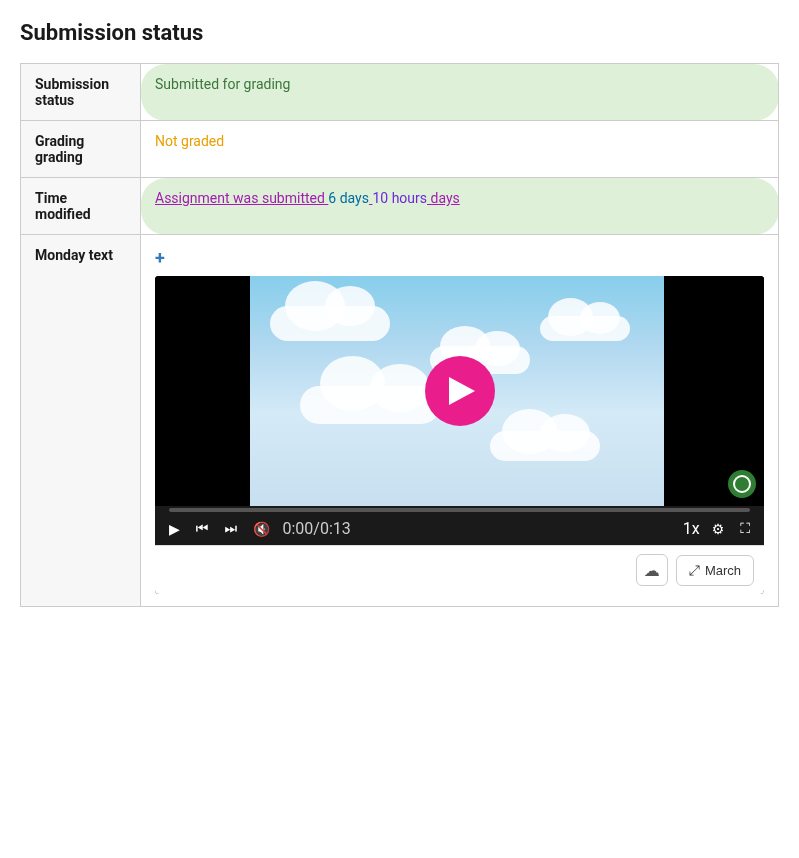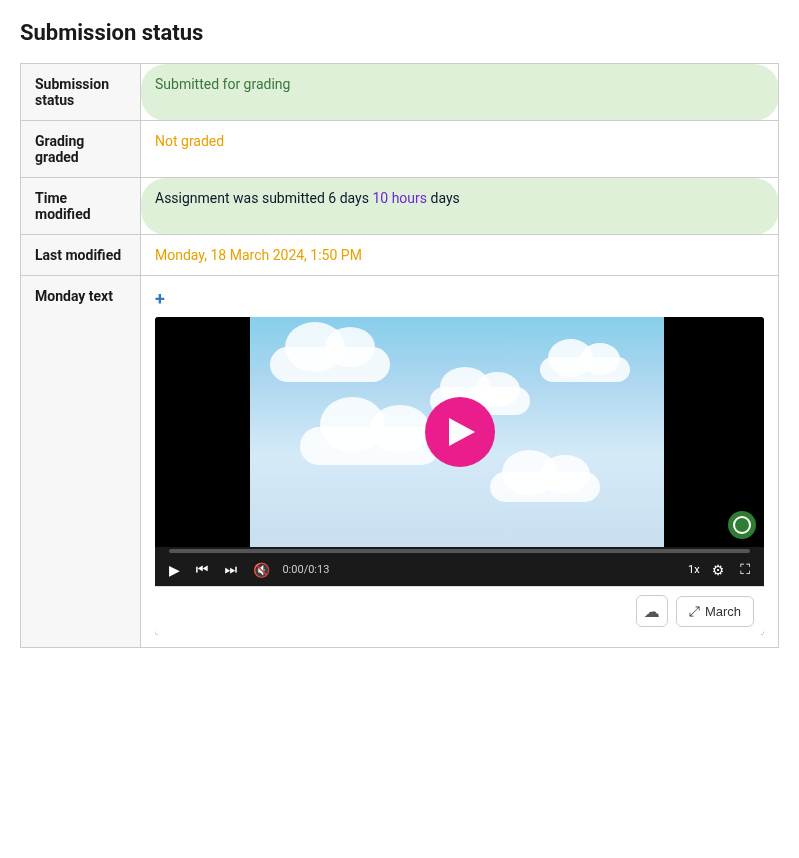--- a/index.html
+++ b/index.html
@@ -44,24 +44,25 @@
       border-radius: 25px;
     }
     .status-submitted {
       color: #3c763d;
     }
     .status-not-graded {
       color: #e8a000;
       text-align: center;
     }
     .time-text {
-      color: #0f172a;
+      color: #a21caf;
+      text-decoration: underline;
     }
     .time-days {
-      color: #0f172a;
+      color: #0369a1;
     }
     .time-hours {
       color: #6d28d9;
     }
     .last-modified-date {
       color: #e8a000;
     }
     .online-text-plus {
       color: #337ab7;
       font-size: 18px;
@@ -208,26 +209,26 @@
       border: none;
       color: #fff;
       cursor: pointer;
       font-size: 13px;
       padding: 2px 4px;
       display: flex;
       align-items: center;
     }
     .time-display {
       color: #ccc;
-      font-size: 11px;
+      font-size: 16px;
       white-space: nowrap;
     }
     .speed-badge {
       color: #fff;
-      font-size: 11px;
+      font-size: 16px;
       margin-left: 4px;
     }
     .ctrl-icon {
       font-size: 14px;
     }
 
     
     .video-bottom-bar {
       background: #fff;
       border-top: 1px solid #ddd;
@@ -275,39 +276,33 @@
 
   <tbody>
       <tr class="green-row">
     <td class="label-cell">Submission status</td>
     <td class="value-cell">
       <span class="status-submitted">Submitted for grading</span>
     </td>
   </tr>
 
   <tr>
-    <td class="label-cell">Grading graded</td>
+    <td class="label-cell">Grading grading</td>
     <td class="value-cell">
       <span class="status-not-graded">Not graded</span>
     </td>
   </tr>
 
   <tr class="green-row">
     <td class="label-cell">Time modified</td>
     <td class="value-cell">
       <span class="time-text">Assignment was submitted </span><span class="time-days">6 days</span><span class="time-text"> </span><span class="time-hours">10 hours</span><span class="time-text"> days</span>
     </td>
   </tr>
 
-  <tr>
-    <td class="label-cell">Last modified</td>
-    <td class="value-cell">
-      <span class="last-modified-date">Monday, 18 March 2024, 1:50 PM</span>
-    </td>
-  </tr>
 
   <tr>
     <td class="label-cell">Monday text</td>
     <td class="value-cell">
       <span class="online-text-plus">+</span>
 
       <div class="video-wrapper">
 
         <div class="video-thumbnail">
           <div class="side-black left"></div>

